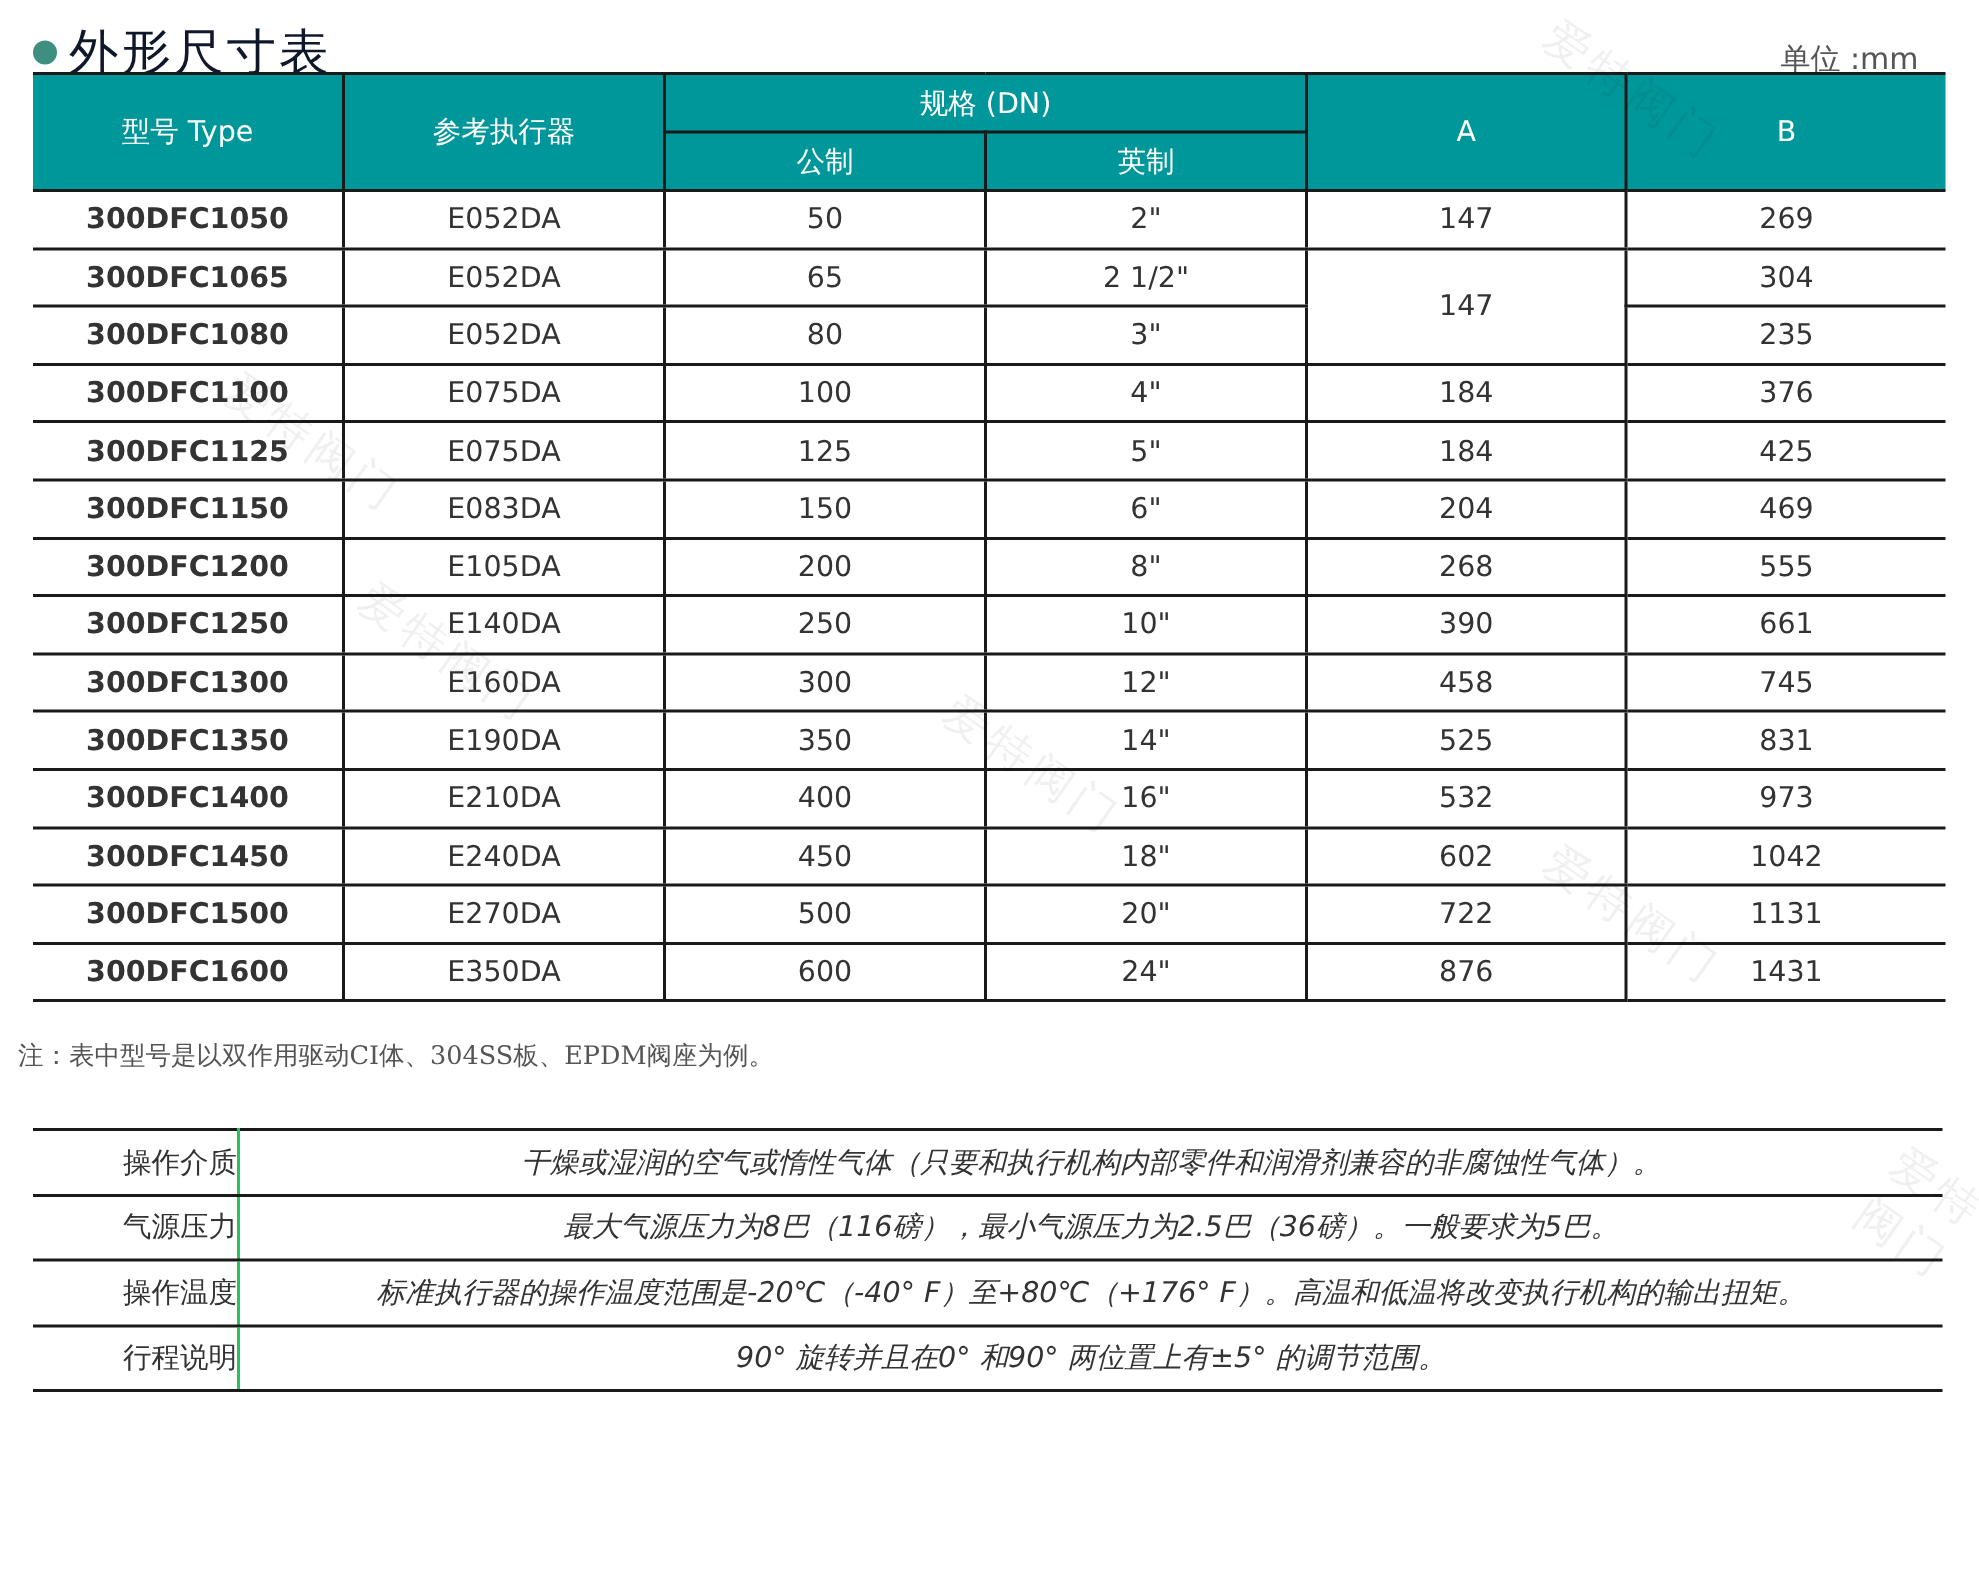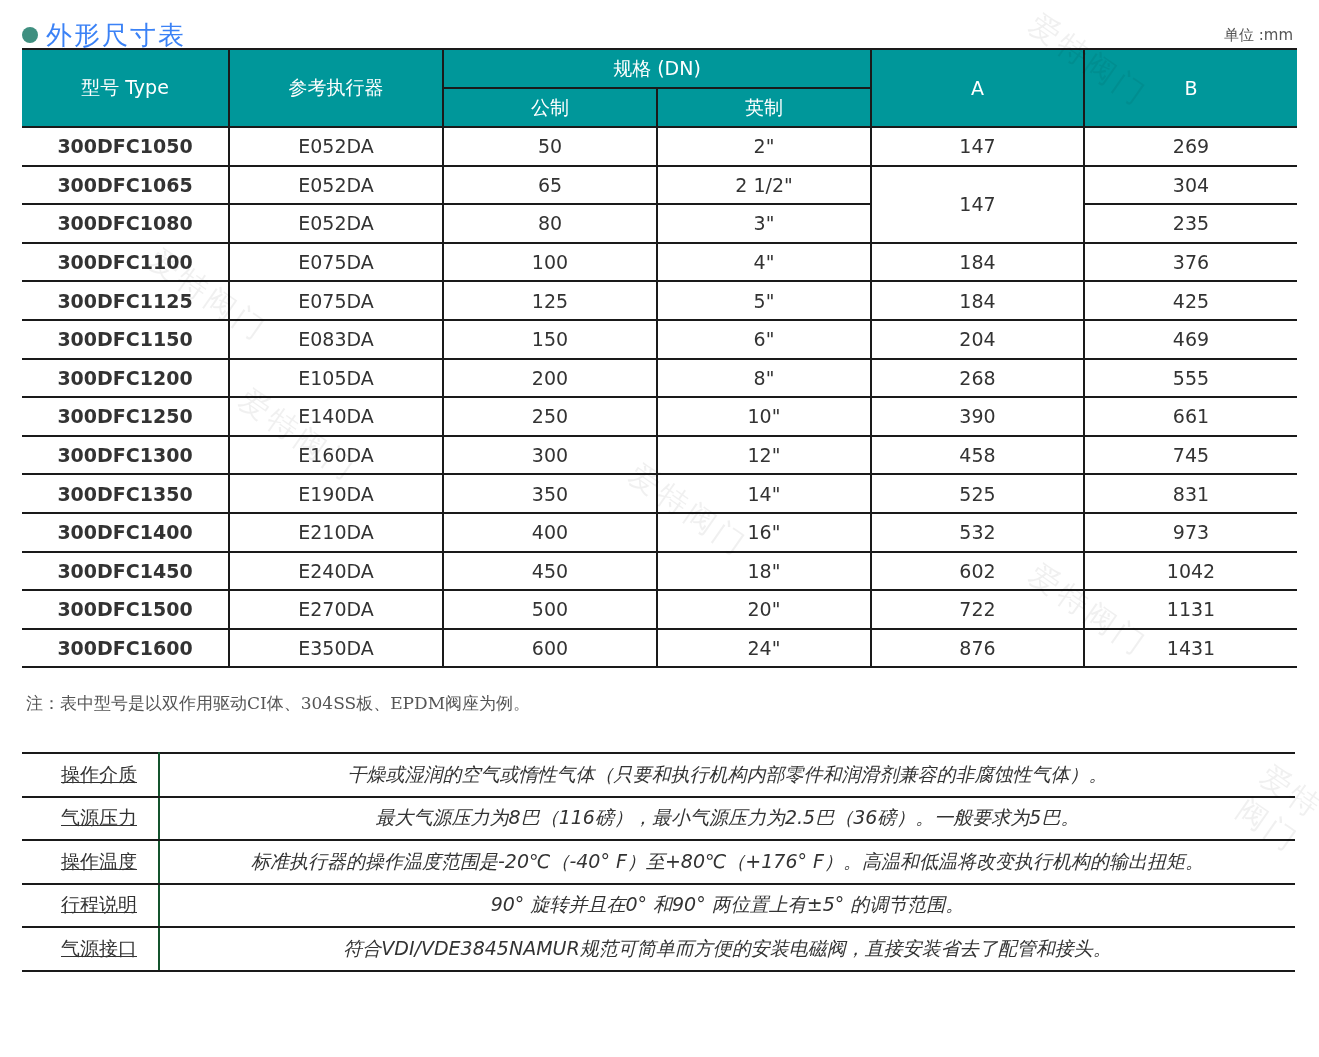--- a/index.html
+++ b/index.html
@@ -2,49 +2,49 @@
 <html><head>
 <meta charset="utf-8">
 <style>
   html, body { margin: 0; padding: 0; background: #ffffff; }
   body {
     width: 1319px; height: 1057px; position: relative; overflow: hidden;
     font-family: "DejaVu Sans", "Liberation Sans", sans-serif; color: #333333;
   }
   .title-row { position: absolute; left: 22px; top: 18px; height: 34px; display: flex; align-items: center; }
   .bullet { width: 16px; height: 16px; border-radius: 50%; background: #3f8f80; margin-right: 8px; }
-  .title { font-size: 26px; color: #3b82f6; letter-spacing: 2px; }
-  .unit { position: absolute; right: 26px; top: 26px; font-size: 15px; color: #555; }
+  .title { font-size: 33px; color: #0f172a; letter-spacing: 2px; }
+  .unit { position: absolute; right: 40px; top: 26px; font-size: 20px; color: #555; }
 
   table { border-collapse: collapse; position: absolute; }
   #dim-table { left: 22px; top: 48px; width: 1275px; }
   #dim-table th {
     background: #00979a; color: #ffffff; font-weight: normal; font-size: 19px;
     border: 2px solid #1a1a1a; border-top: 2px solid #1a1a1a; padding: 0; text-align: center;
   }
   #dim-table thead tr.h1 th { height: 37px; }
   #dim-table thead tr.h2 th { height: 37px; }
   #dim-table td {
     height: 36.6px; font-size: 19px; color: #333; text-align: center;
     border-top: 2px solid #1a1a1a; border-bottom: 2px solid #1a1a1a;
     border-left: 2px solid #1a1a1a; padding: 0;
   }
   #dim-table td:first-child { border-left: none; font-weight: bold; }
   #dim-table th:first-child { border-left: none; }
   #dim-table th:last-child, #dim-table td:last-child { border-right: none; }
 
-  .note { position: absolute; left: 26px; top: 692px; font-size: 17px; color: #555;
+  .note { position: absolute; left: 12px; top: 692px; font-size: 17px; color: #555;
           font-family: "DejaVu Serif", "Liberation Serif", serif; }
 
   #spec-table { left: 22px; top: 752px; width: 1273px; }
   #spec-table td {
     height: 41.5px; font-size: 19px; color: #333; padding: 0;
     border-top: 2px solid #1a1a1a; border-bottom: 2px solid #1a1a1a;
   }
-  #spec-table td.lbl { width: 118px; text-align: center; padding-left: 18px; border-right: 2px solid #14532d; text-decoration: underline; }
+  #spec-table td.lbl { width: 118px; text-align: right; padding-left: 18px; border-right: 2px solid #22c55e; }
   #spec-table td.val { text-align: center; font-style: italic; }
 
   .wm { position: absolute; color: rgba(0,0,0,0.06); font-size: 30px; transform: rotate(35deg); pointer-events: none; letter-spacing: 4px; }
 </style>
 </head>
 <body>
 
 <div class="title-row">
   <span class="bullet"></span>
   <span class="title">外形尺寸表</span>
@@ -193,24 +193,20 @@
       <td class="val">最大气源压力为8巴（116磅），最小气源压力为2.5巴（36磅）。一般要求为5巴。</td>
     </tr>
     <tr>
       <td class="lbl">操作温度</td>
       <td class="val">标准执行器的操作温度范围是-20℃（-40° F）至+80℃（+176° F）。高温和低温将改变执行机构的输出扭矩。</td>
     </tr>
     <tr>
       <td class="lbl">行程说明</td>
       <td class="val">90° 旋转并且在0° 和90° 两位置上有±5° 的调节范围。</td>
     </tr>
-    <tr>
-      <td class="lbl">气源接口</td>
-      <td class="val">符合VDI/VDE3845NAMUR规范可简单而方便的安装电磁阀，直接安装省去了配管和接头。</td>
-    </tr>
   </tbody>
 </table>
 
 <div class="wm" style="left:1020px; top:40px;">爱特阀门</div>
 <div class="wm" style="left:140px; top:275px;">爱特阀门</div>
 <div class="wm" style="left:230px; top:415px;">爱特阀门</div>
 <div class="wm" style="left:620px; top:490px;">爱特阀门</div>
 <div class="wm" style="left:1020px; top:590px;">爱特阀门</div>
 <div class="wm" style="left:1245px; top:770px;">爱特阀门</div>
 

